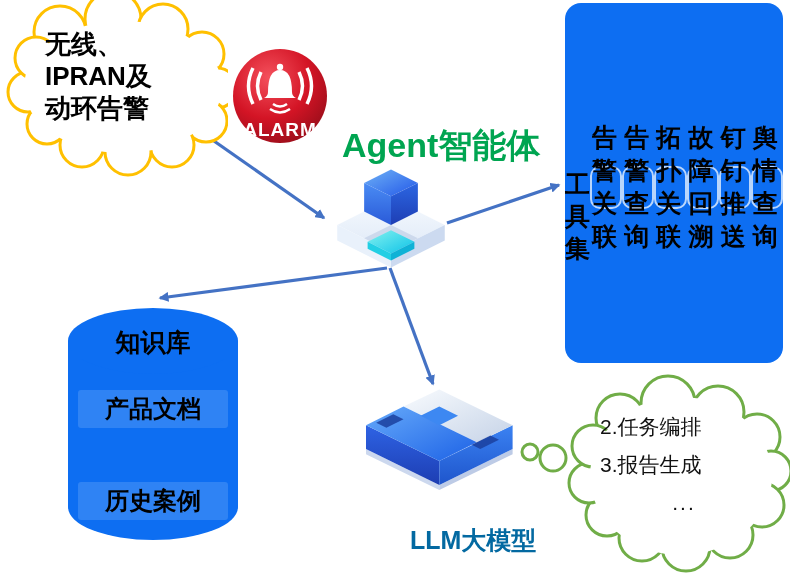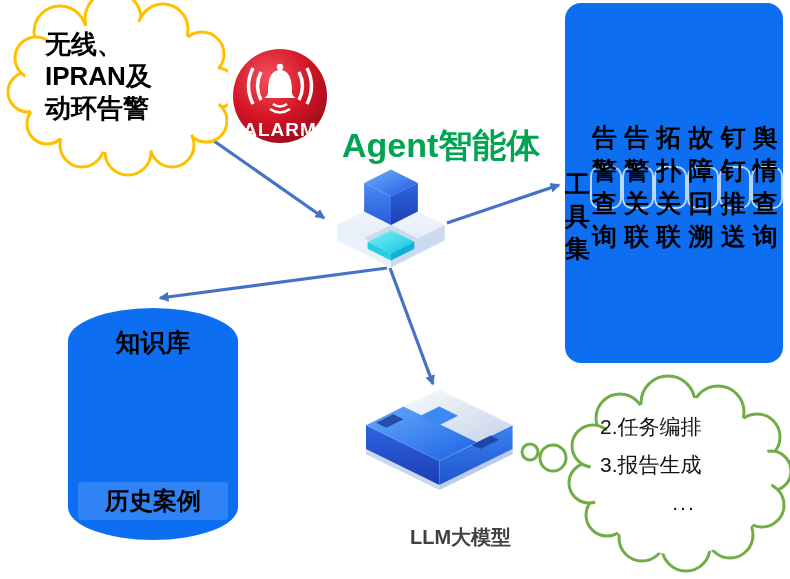--- a/index.html
+++ b/index.html
@@ -39,21 +39,21 @@
   .kb .cyl-body{position:absolute;left:0;top:33px;width:170px;height:166px;background:#0d6ef2;z-index:1;}
   .kb .cyl-bottom{position:absolute;left:0;top:166px;width:170px;height:66px;background:#0d6ef2;border-radius:50%;z-index:1;}
   .kb-title{position:absolute;left:0;top:18px;width:170px;text-align:center;font-size:25px;font-weight:700;color:#000;z-index:3;}
   .kb-item{
     position:absolute;left:10px;width:150px;height:38px;background:#2f83f4;border-radius:3px;z-index:3;
     display:flex;align-items:center;justify-content:center;font-size:24px;font-weight:700;color:#000;
   }
   .kb-item.i0{top:82px;} .kb-item.i1{top:128px;} .kb-item.i2{top:174px;}
   
   .llm-icon{left:352px;top:386px;z-index:3;}
-  .llm-label{left:410px;top:524px;font-size:20px;font-weight:700;color:#404040;z-index:4;}
+  .llm-label{left:410px;top:524px;font-size:25px;font-weight:700;color:#0369a1;z-index:4;}
   
   .thought-svg{left:515px;top:372px;z-index:3;}
   .thought-text{
     left:600px;top:408px;width:168px;z-index:4;font-size:21px;font-weight:400;color:#111;line-height:38px;
   }
   .thought-text .dots{text-align:center;letter-spacing:2px;}
 </style>
 </head>
 <body>
 
@@ -150,33 +150,34 @@
     <polygon points="70,68 97,81.5 70,95 43,81.5" fill="url(#gCyan)"></polygon>
     <polygon points="43,81.5 70,95 70,103 43,89.5" fill="#22cfe4"></polygon>
     <polygon points="97,81.5 70,95 70,103 97,89.5" fill="#0fb2d6"></polygon>
     <polygon points="70,-2 101,13.5 70,29 39,13.5" fill="url(#gCubeTop)"></polygon>
     <polygon points="39,13.5 70,29 70,62 39,46.5" fill="url(#gCubeL)"></polygon>
     <polygon points="101,13.5 70,29 70,62 101,46.5" fill="url(#gCubeR)"></polygon>
   </svg>
 
   <div class="abs toolset">
     <div class="toolset-title">工具集</div>
+    <div class="tool-btn">告警关联</div>
     <div class="tool-btn">告警查询</div>
-    <div class="tool-btn">告警关联</div>
     <div class="tool-btn">拓扑关联</div>
     <div class="tool-btn">故障回溯</div>
     <div class="tool-btn">钉钉推送</div>
     <div class="tool-btn">舆情查询</div>
   </div>
 
   <div class="abs kb">
     <div class="cyl-bottom"></div>
     <div class="cyl-body"></div>
     <div class="cyl-top"></div>
     <div class="kb-title">知识库</div>
+    <div class="kb-item i0">产品文档</div>
     <div class="kb-item i2">历史案例</div>
   </div>
 
   <svg class="abs llm-icon" width="178" height="104" viewBox="0 0 180 122">
     <defs>
       <linearGradient id="gWhiteTop" x1="0" y1="0" x2="1" y2="1">
         <stop offset="0%" stop-color="#f8fbfe"></stop>
           <stop offset="100%" stop-color="#c6d3e7"></stop>
       </linearGradient>
       <linearGradient id="gLlmTop" x1="0" y1="0" x2="1" y2="1">

